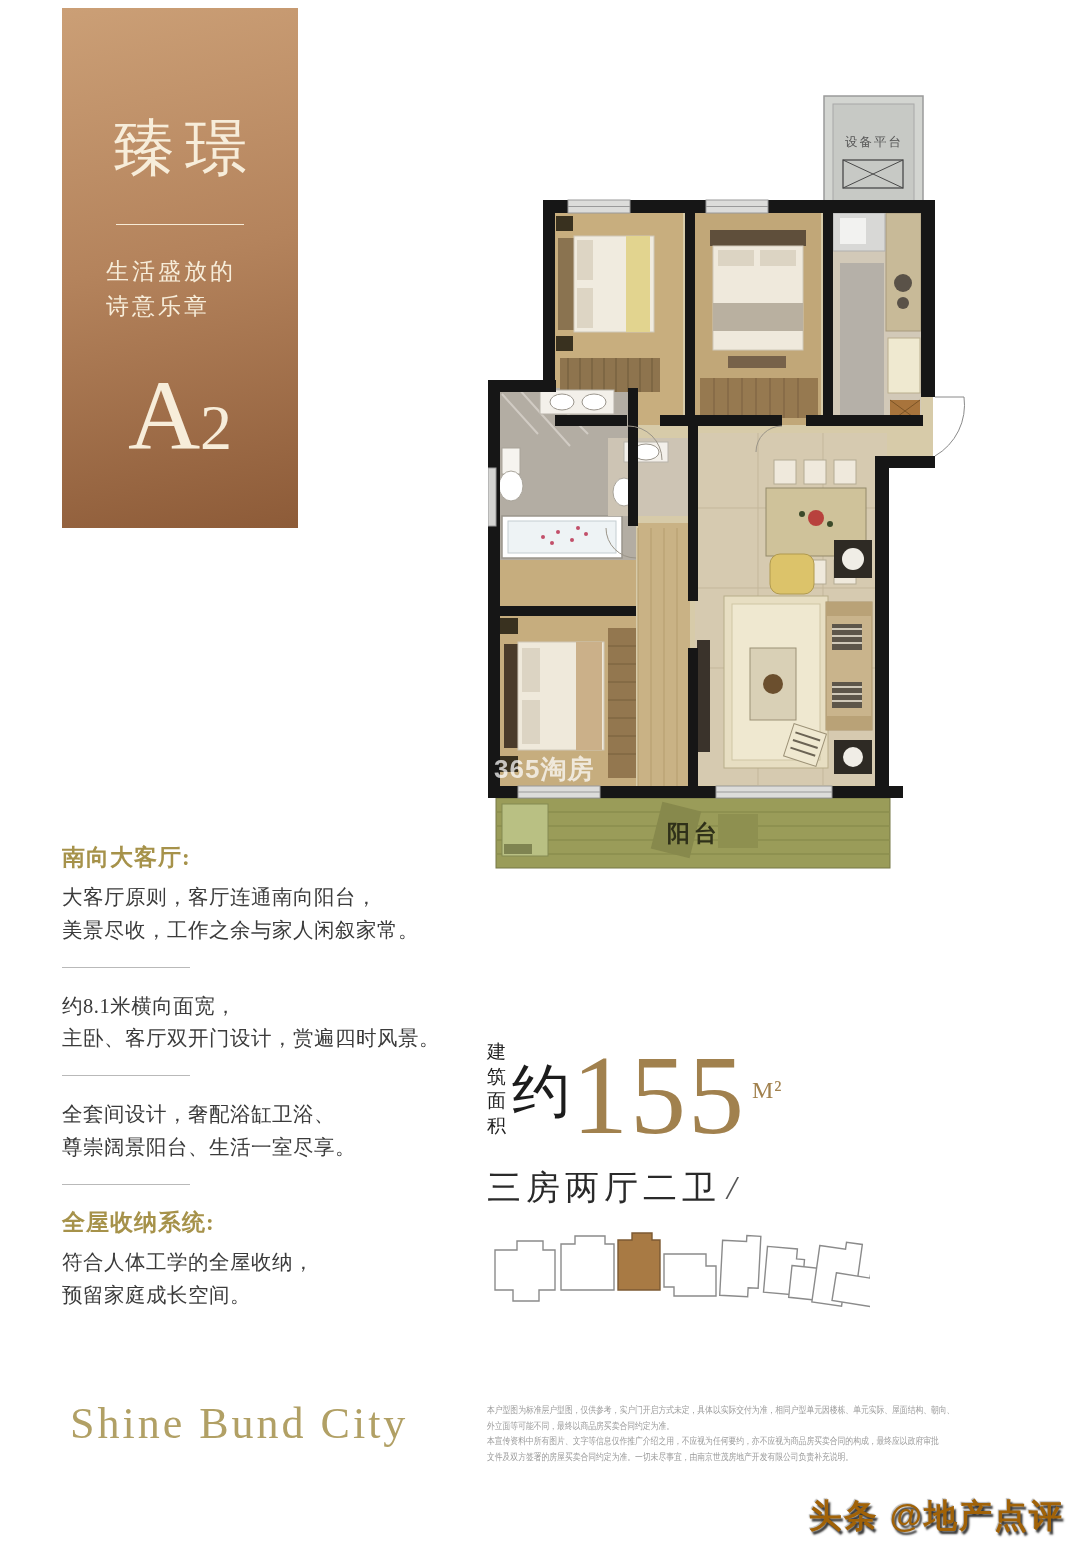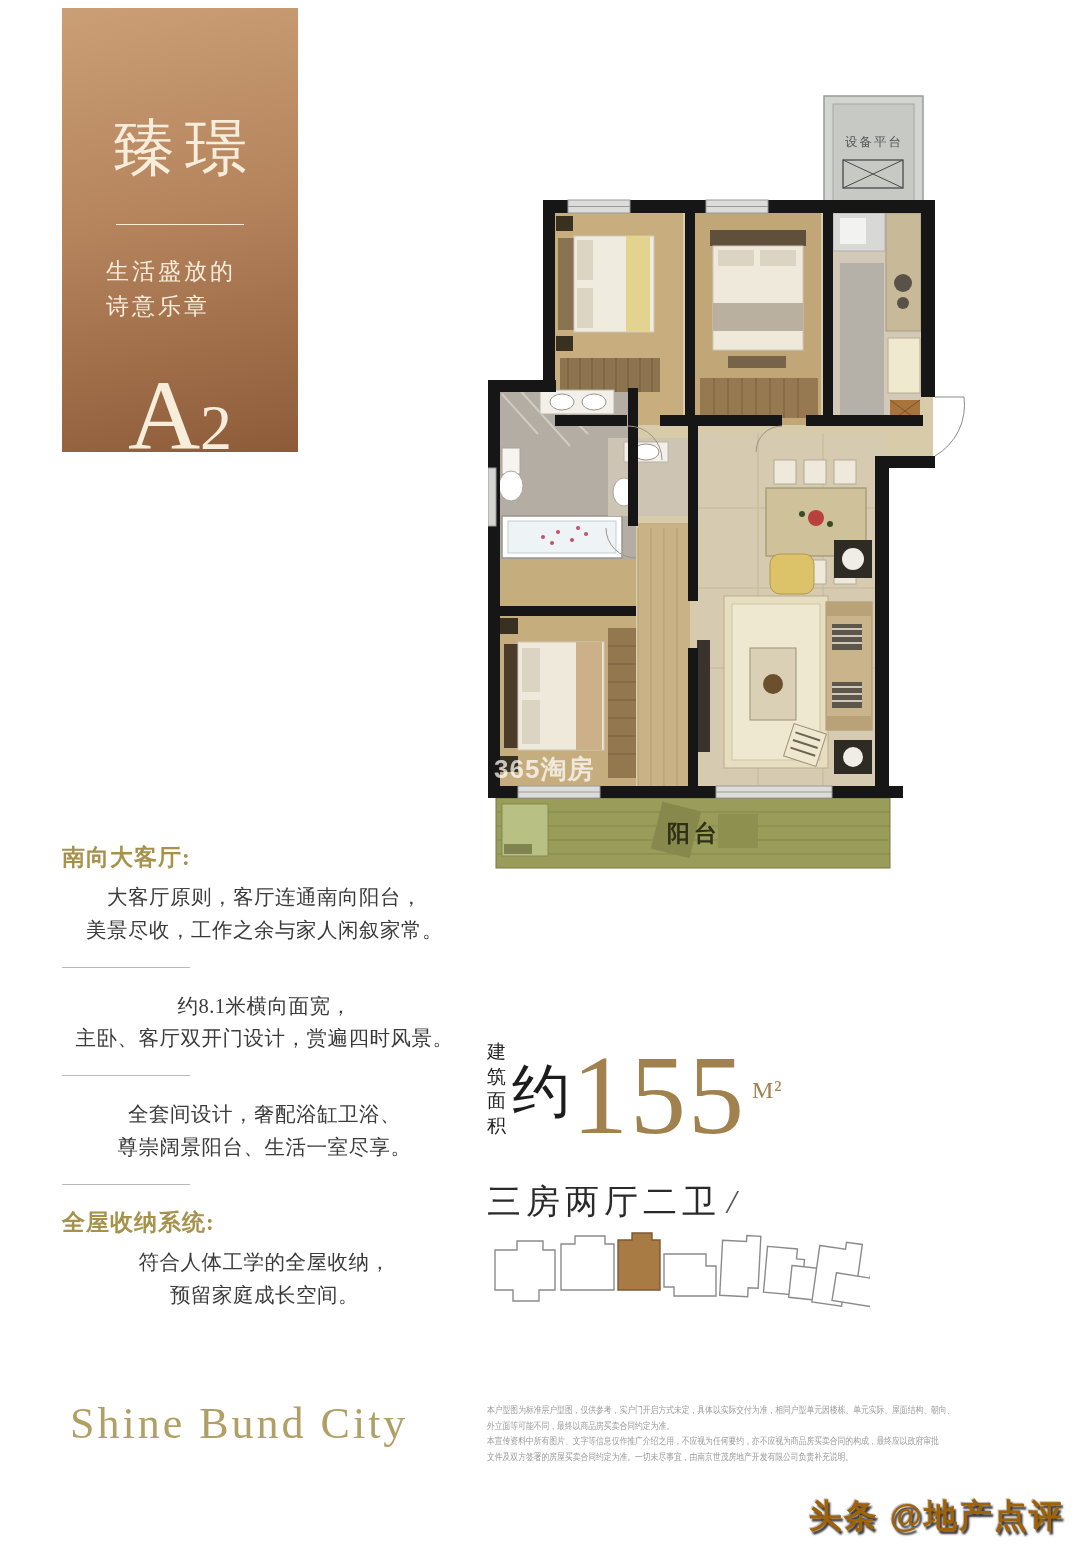--- a/index.html
+++ b/index.html
@@ -1,45 +1,45 @@
 <!DOCTYPE html>
 <html><head>
 <meta charset="utf-8">
 <style>
   html,body{margin:0;padding:0;background:#fff;}
   .page{position:relative;width:1080px;height:1551px;background:#ffffff;overflow:hidden;
         font-family:"Liberation Serif", serif;}
 
   
-  .hero{position:absolute;left:62px;top:8px;width:236px;height:444px;
+  .hero{position:absolute;left:62px;top:8px;width:236px;height:520px;
         background:linear-gradient(168deg,#cb9f76 0%,#b4835c 48%,#8d5b38 100%);
         color:#f7edda;text-align:center;}
   .hero-title{margin-top:98px;font-size:62px;letter-spacing:10px;font-weight:400;text-indent:10px;}
   .hero-rule{width:128px;height:1px;background:rgba(250,240,220,.95);margin:34px auto 30px auto;}
   .hero-sub{font-size:23px;letter-spacing:3px;line-height:1.5;text-align:left;padding-left:44px;}
   .hero-unit{margin-top:42px;font-size:100px;line-height:1;}
   .hero-unit .u2{font-size:64px;}
 
   
   .features{position:absolute;left:62px;top:842px;width:405px;}
   .feature h3{margin:0 0 8px 0;font-size:23px;font-weight:bold;color:#a6924a;letter-spacing:1px;}
-  .feature p{margin:0;font-size:20.5px;color:#3b3b3b;line-height:1.6;letter-spacing:.5px;text-align:center;}
+  .feature p{margin:0;font-size:20.5px;color:#3b3b3b;line-height:1.6;letter-spacing:.5px;}
   .f-divider{width:128px;height:1px;background:#b9b9b9;margin:20px 0 22px 0;}
 
   
   .plan{position:absolute;left:488px;top:88px;width:478px;height:790px;}
 
   
   .area{position:absolute;left:487px;top:1040px;width:270px;}
   .area-row{display:flex;align-items:center;}
   .area-label{font-size:19px;color:#1f1f1f;line-height:1.3;letter-spacing:2px;margin-bottom:14px;}
   .area-approx{font-size:58px;color:#1c1c1c;line-height:.95;margin:0 2px 10px 4px;}
   .area-value{font-size:112px;color:#a1814e;line-height:.82;letter-spacing:2px;}
   .area-unit{font-size:24px;color:#a1814e;margin:0 0 12px 6px;letter-spacing:1px;}
-  .area-type{margin-top:26px;font-size:34px;color:#2a2a2a;letter-spacing:5px;}
+  .area-type{margin-top:12px;font-size:34px;color:#2a2a2a;letter-spacing:5px;}
   .area-type .slash{color:#555;font-style:italic;margin-left:6px;}
 
   
   .slogan{position:absolute;left:763px;top:1072px;font-size:17.5px;color:#4d4d4d;
           letter-spacing:3.5px;word-spacing:6px;line-height:2.32;}
 
   
   .siteplan{position:absolute;left:485px;top:1226px;width:385px;height:95px;}
 
   

